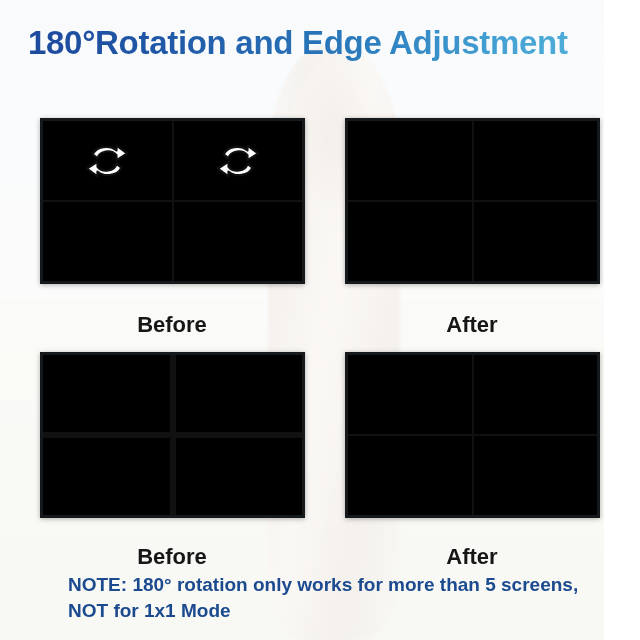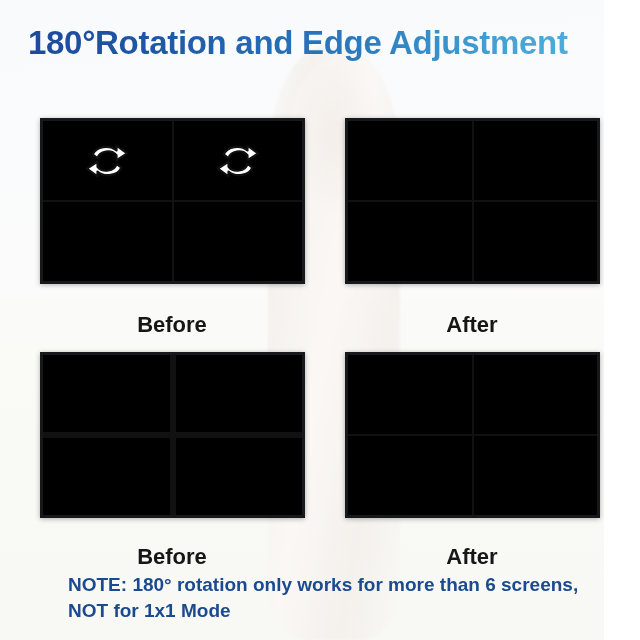--- a/index.html
+++ b/index.html
@@ -244,15 +244,15 @@
           <div class="photo"></div>
         </div>
         <div class="cell q-br">
           <div class="photo"></div>
         </div>
       </div>
     </div>
   </div>
   <div class="caption" style="left:342px; top:522px;">After</div>
 
-  <div class="note">NOTE: 180° rotation only works for more than 6 screens, NOT for 1x1 Mode</div>
+  <div class="note">NOTE: 180° rotation only works for more than 5 screens, NOT for 1x1 Mode</div>
 
 </div>
 
 </body></html>

